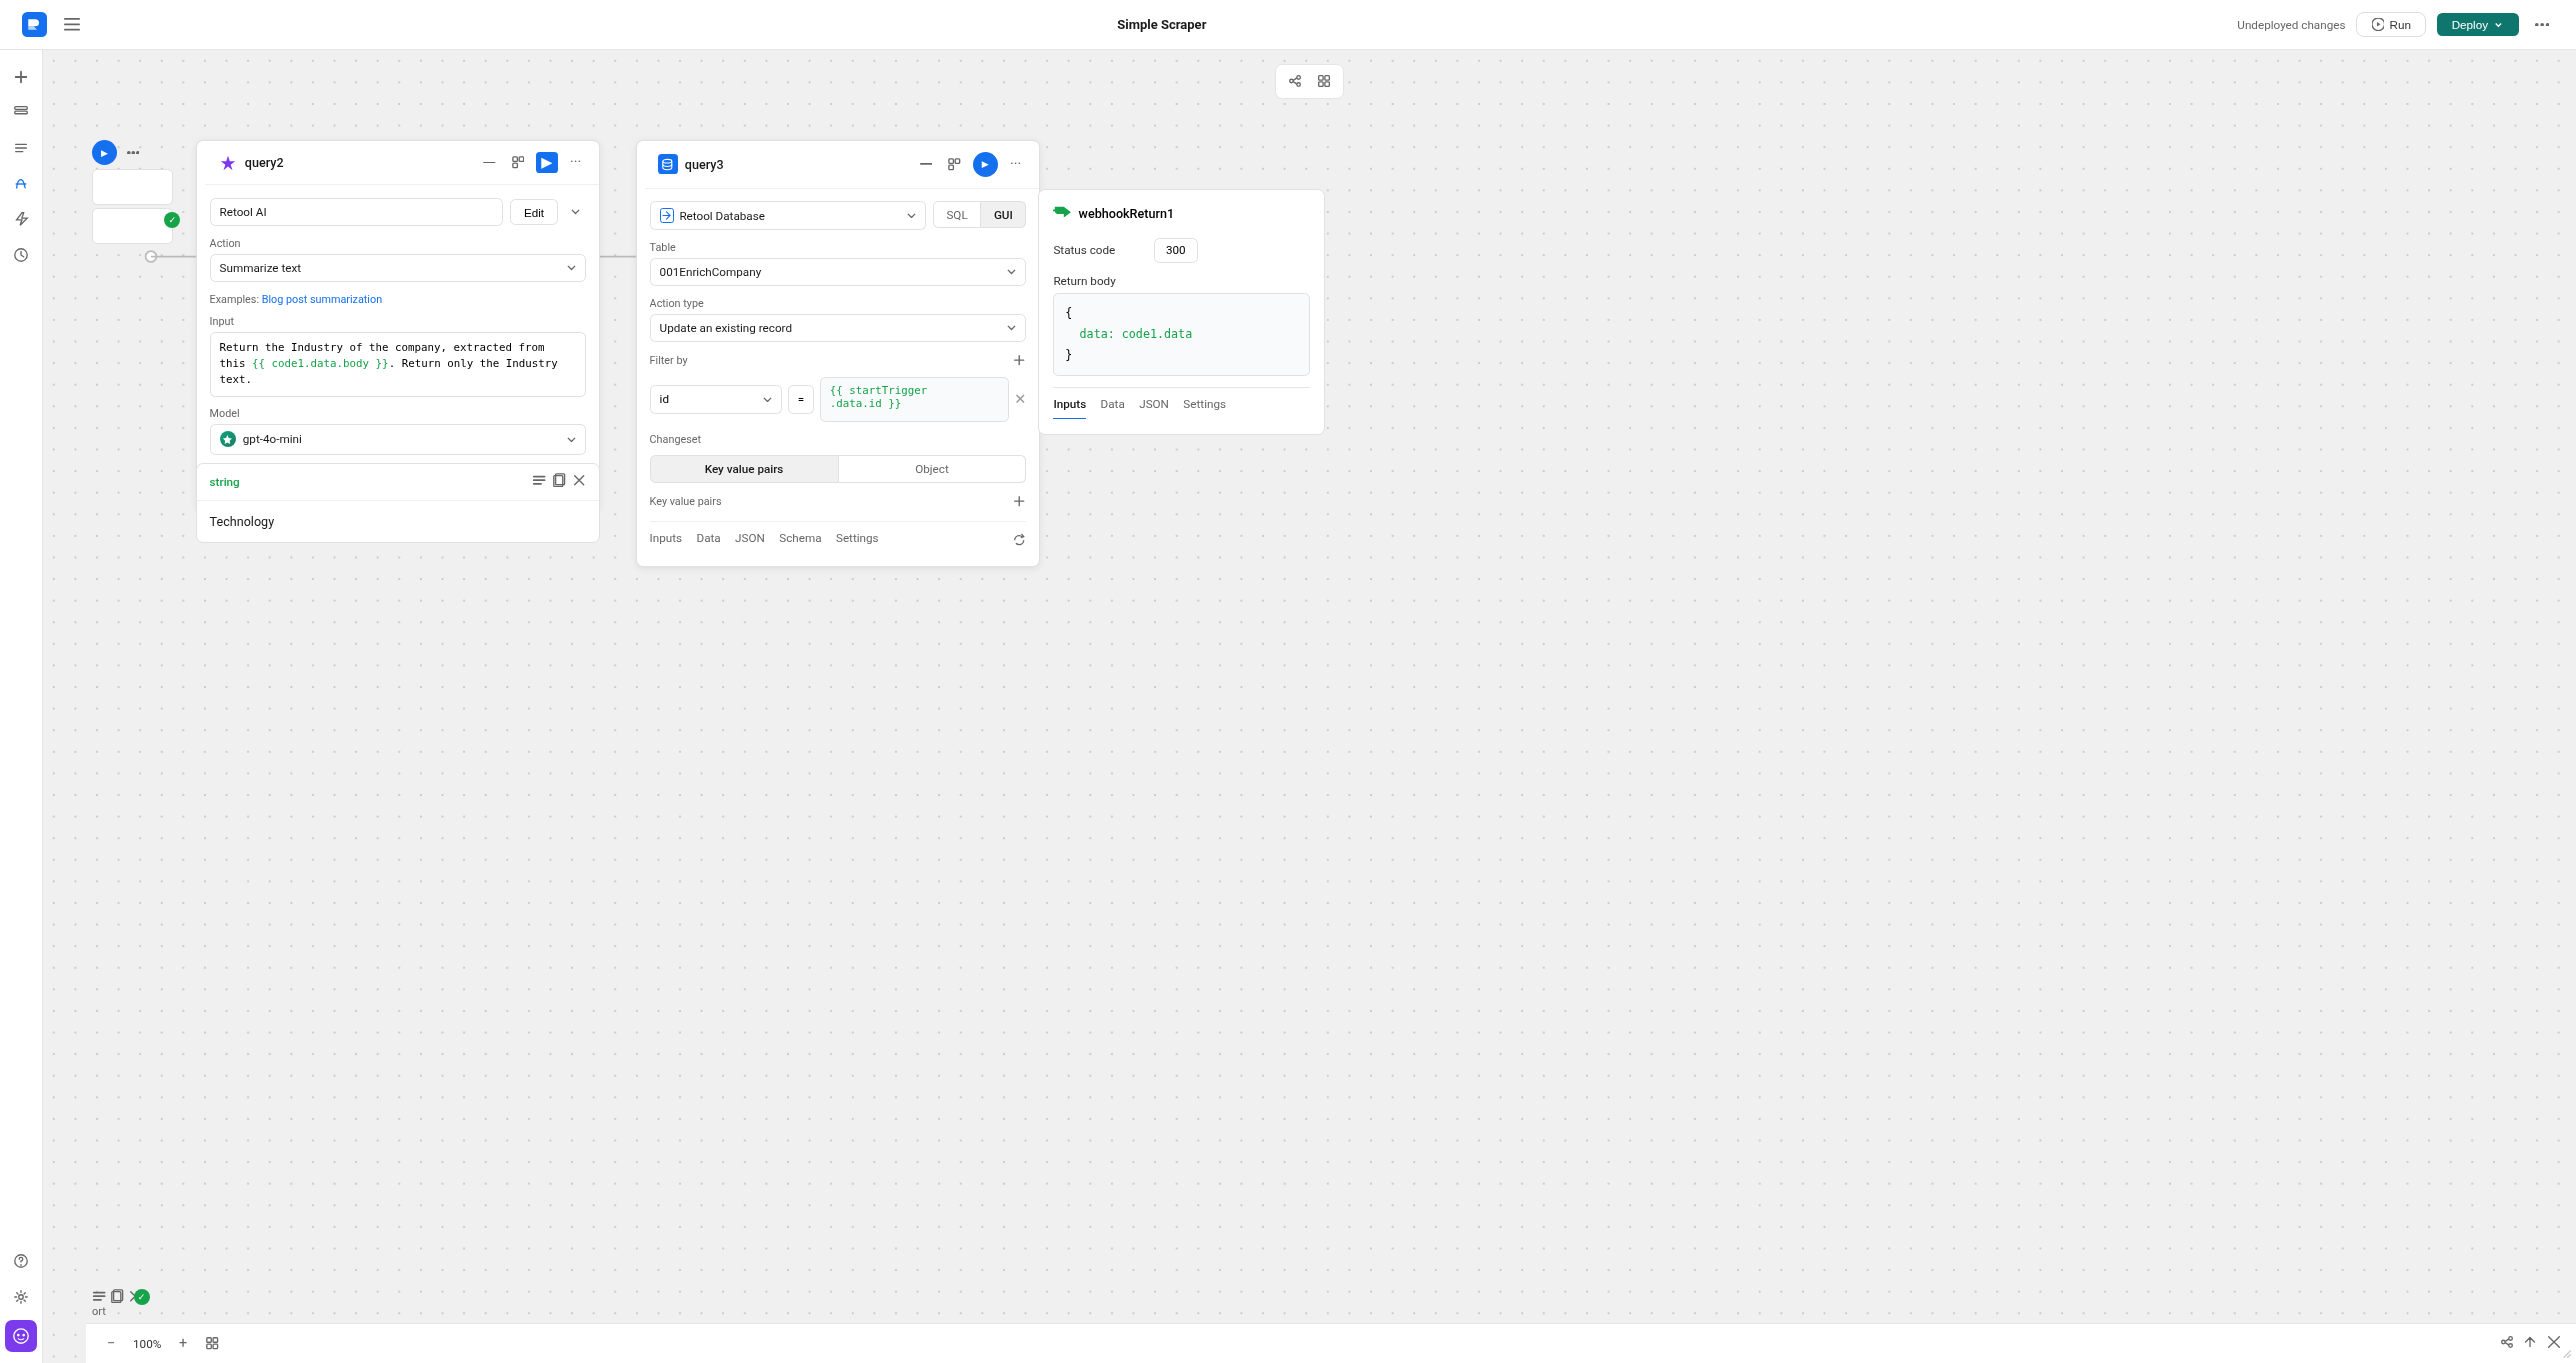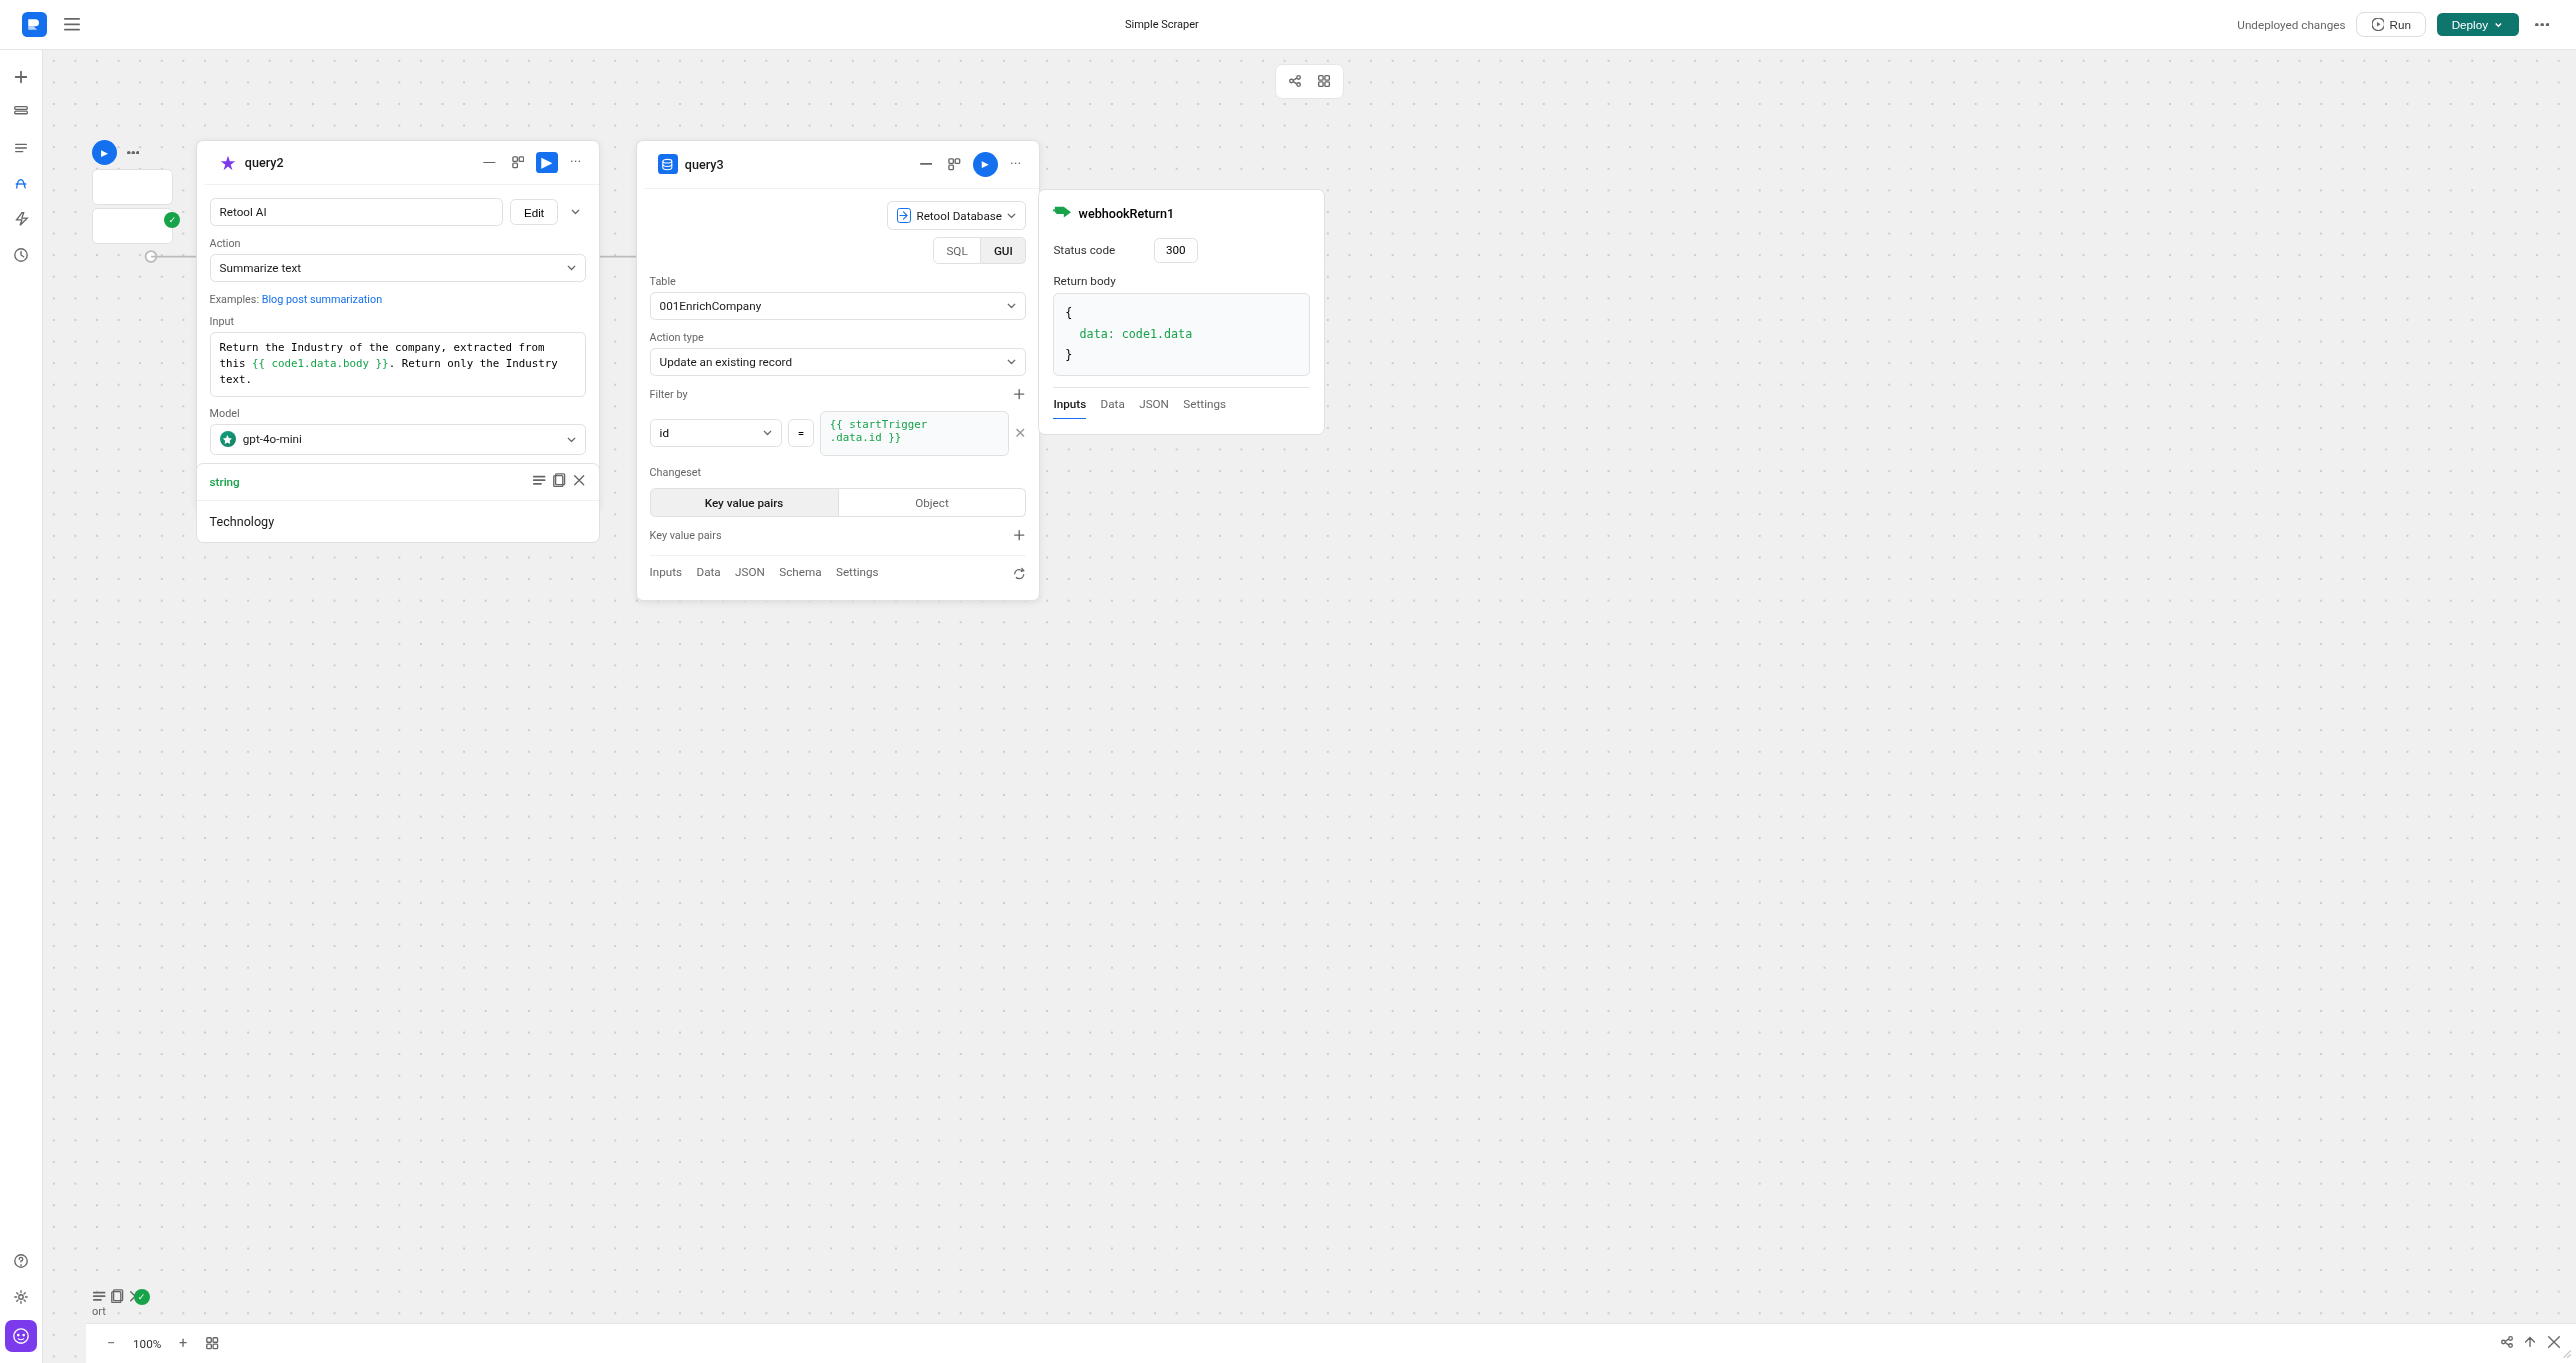--- a/index.html
+++ b/index.html
@@ -37,22 +37,22 @@
     .sidebar-toggle {
       width: 29px;
       height: 29px;
       display: flex;
       align-items: center;
       justify-content: center;
       cursor: pointer;
       border-radius: 3.6px;
     }
     .header-center {
-      font-size: 11px;
-      font-weight: 400;
+      font-size: 13px;
+      font-weight: 700;
       color: #1a1a1a;
     }
     .header-right {
       display: flex;
       align-items: center;
       gap: 10.8px;
     }
     .undeployed-text {
       font-size: 11.7px;
       color: #666;
@@ -628,21 +628,21 @@
             <rect x="8" y="1" width="5" height="5" rx="1" stroke="#666" stroke-width="1.5"></rect>
             <rect x="1" y="8" width="5" height="5" rx="1" stroke="#666" stroke-width="1.5"></rect>
           </svg>
       </div>
       <div class="play-btn-round">▶</div>
       <div class="panel-btn">···</div>
     </div>
 
     <div class="query-panel-body">
 
-      <div style="display:flex;align-items:flex-end;gap:7.2px;margin-bottom:10.8px;flex-direction:column;">
+      <div style="display:flex;align-items:flex-start;gap:7.2px;margin-bottom:10.8px;">
         <div style="flex:1;display:flex;align-items:center;gap:5.4px;padding:6.3px 9px;border:0.9px solid #e0e0e0;border-radius:5.4px;">
           <div style="width:14.4px;height:14.4px;border:1.3px solid #1570EF;border-radius:2.7px;display:flex;align-items:center;justify-content:center;cursor:pointer;">
             <svg width="9" height="9" viewBox="0 0 10 10" fill="none">
                 <path d="M1 5h8M5 1l4 4-4 4" stroke="#1570EF" stroke-width="1.2" stroke-linecap="round"></path>
               </svg>
           </div>
           <span style="font-size:11.7px;color:#1a1a1a;">Retool Database</span>
           <svg width="9" height="5.4" style="margin-left:auto;" viewBox="0 0 10 6">
               <path d="M1 1L5 5L9 1" stroke="#666" stroke-width="1.5" fill="none"></path>
             </svg>

